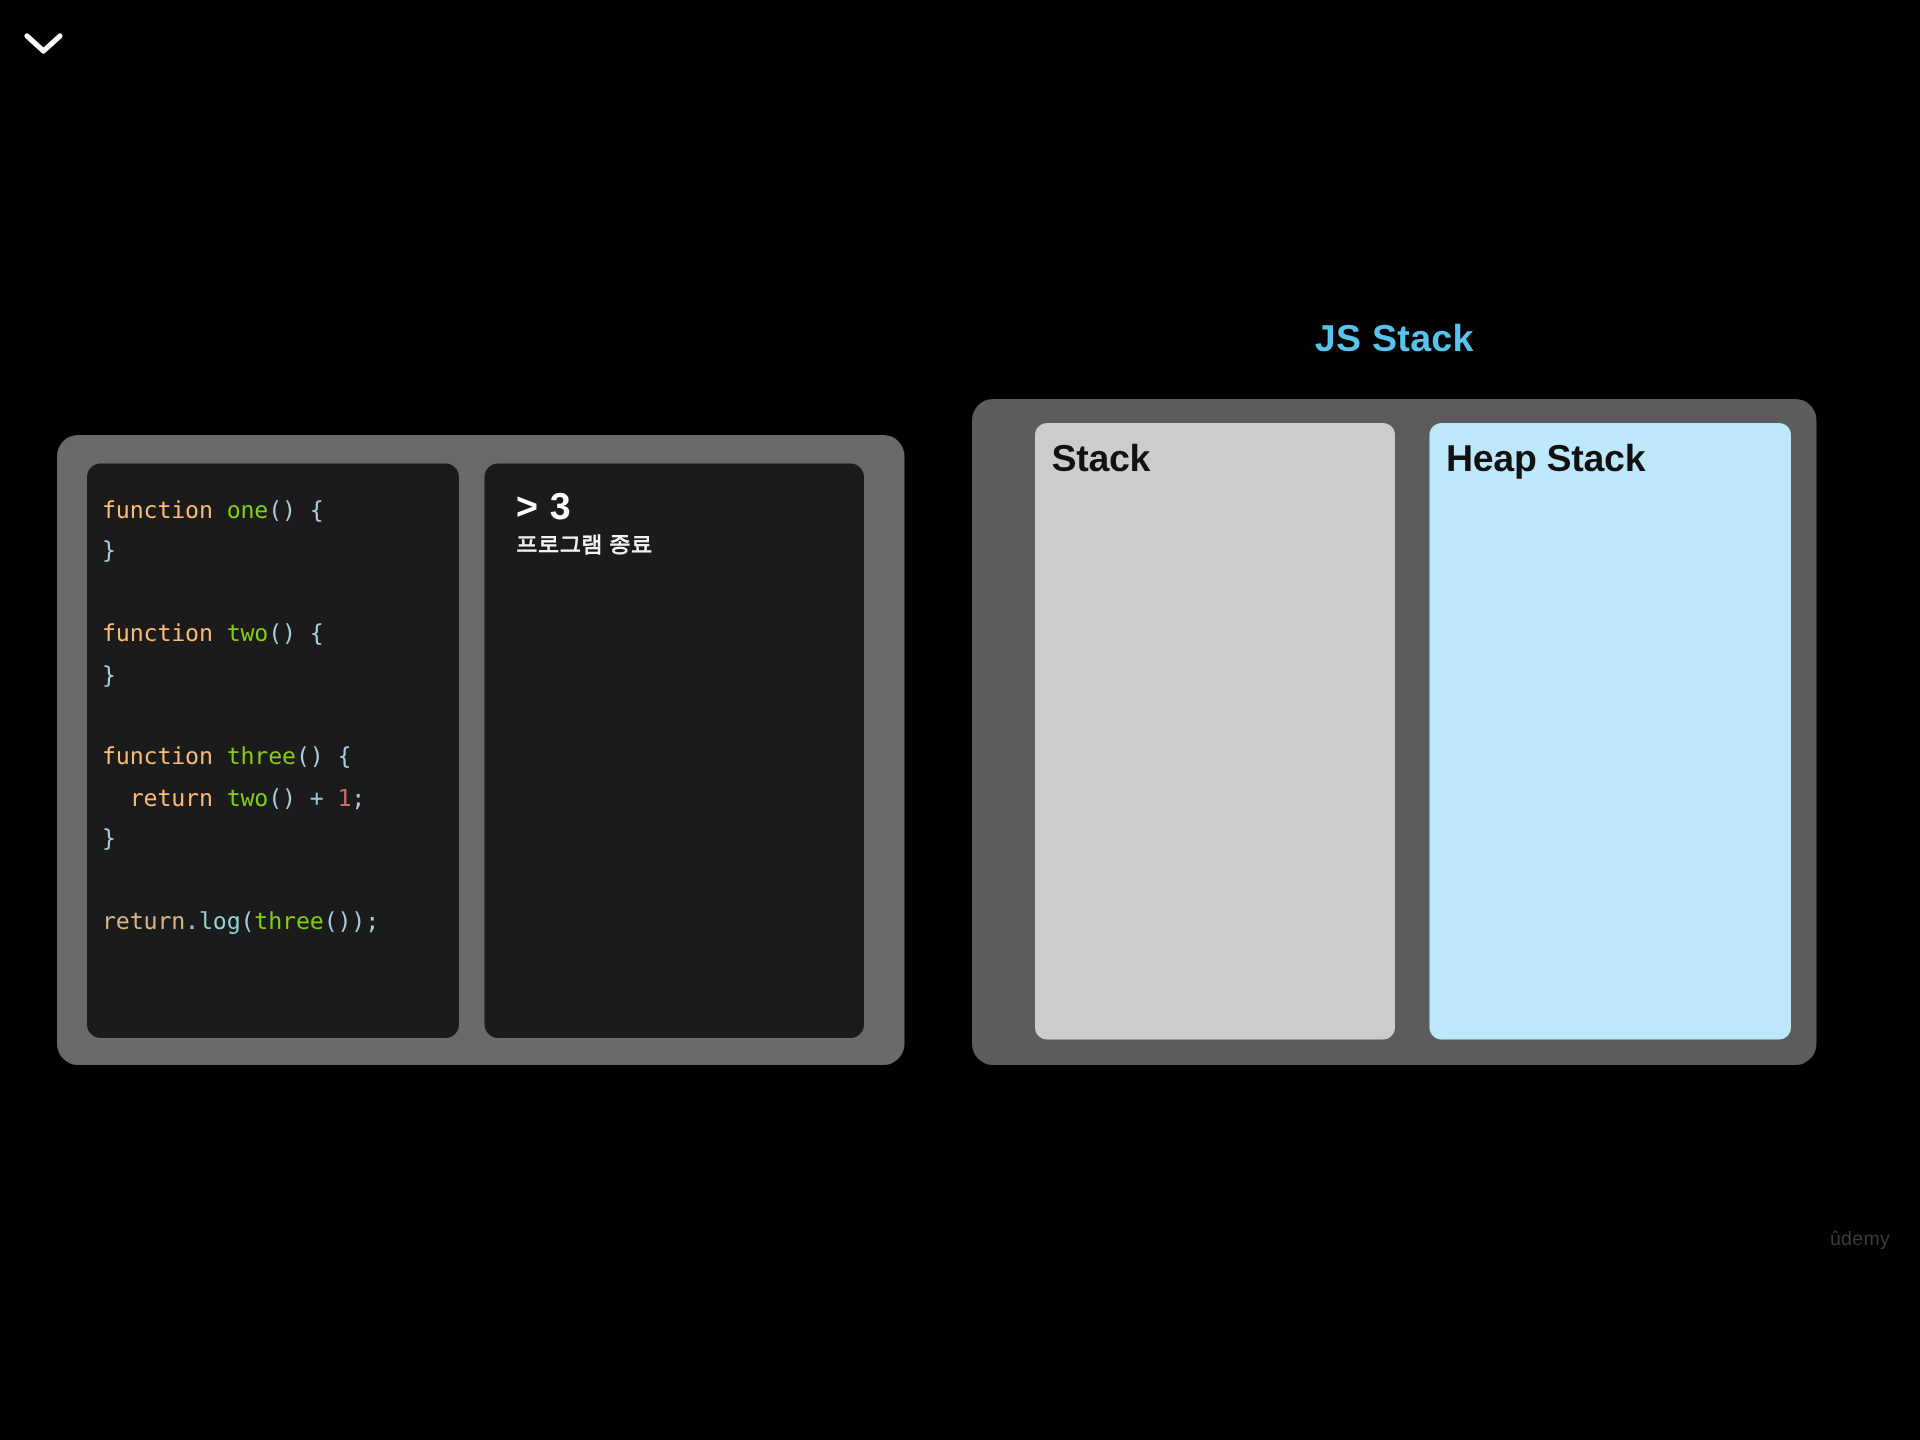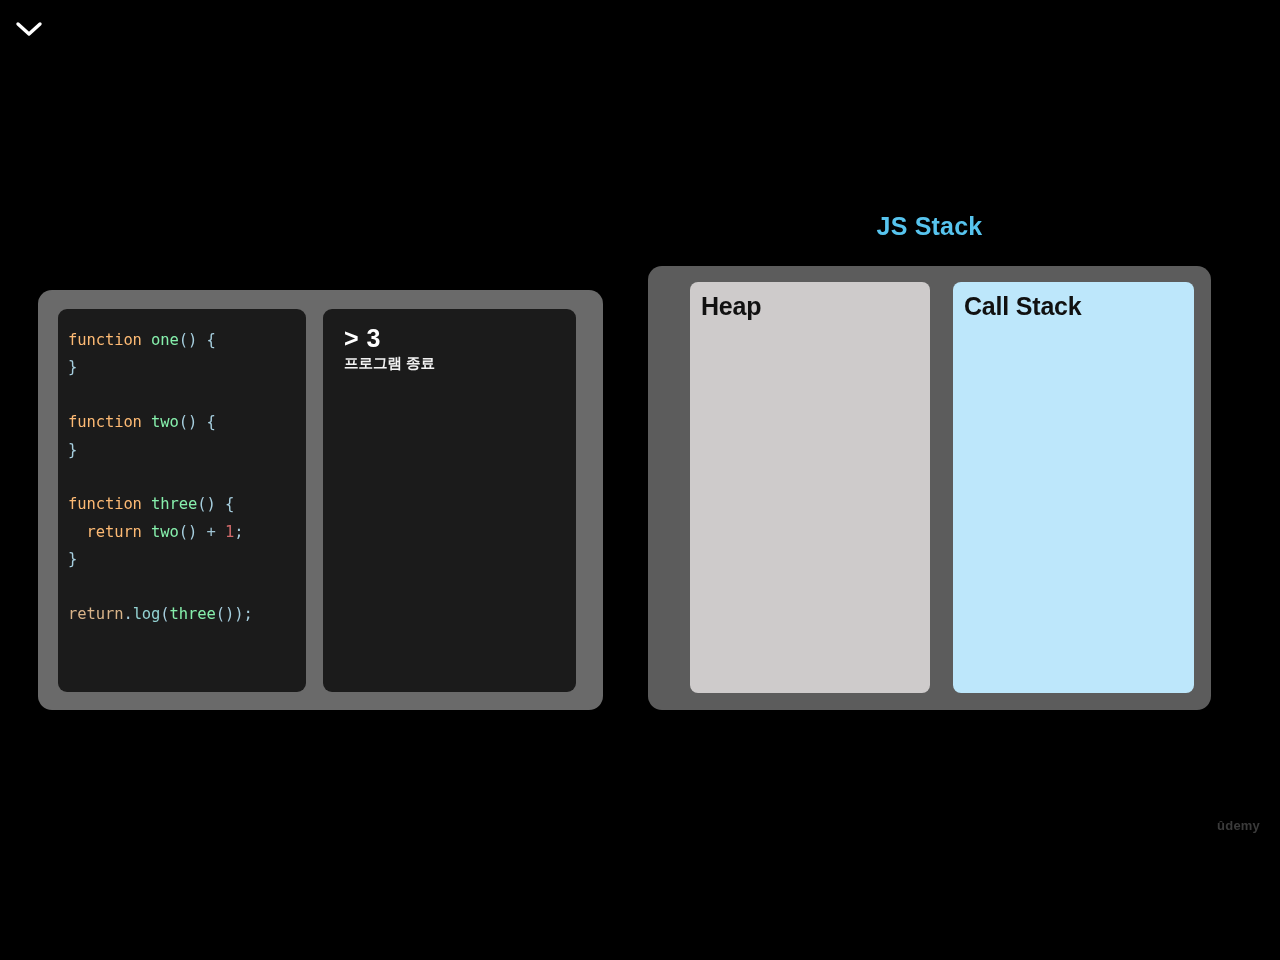--- a/index.html
+++ b/index.html
@@ -65,21 +65,21 @@
   .code-line {
     font-family: "DejaVu Sans Mono", monospace;
     font-size: 15.5px;
     line-height: 27.4px;
     white-space: pre;
     letter-spacing: -0.1px;
   }
   .code-line.blank { color: transparent; }
 
   .tok-kw      { color: #fdba74; }
-  .tok-fn      { color: #86efac; }
+  .tok-fn      { color: #84cc16; }
   .tok-punct   { color: #a6cede; }
   .tok-num     { color: #d06a6a; }
   .tok-obj     { color: #d9b489; }
   .tok-prop    { color: #93d2d2; text-align: center; }
   .tok-op      { color: #9fc4d4; }
 
   .console-out {
     color: #ffffff;
     font-family: "Liberation Sans", sans-serif;
     font-weight: bold;
@@ -143,21 +143,21 @@
     letter-spacing: -0.2px;
   }
 
   
   .watermark {
     position: absolute;
     right: 20px;
     bottom: 127px;
     color: #3b3b3b;
     font-size: 13px;
-    font-weight: bold;
+    font-weight: normal;
     letter-spacing: 0.2px;
   }
 </style>
 </head>
 <body>
 
 <div class="chevron-btn">
   <svg width="28" height="18" viewBox="0 0 28 18">
     <polyline points="3,4 14,14 25,4" fill="none" stroke="#ffffff" stroke-width="3.4" stroke-linecap="round" stroke-linejoin="round"></polyline>
   </svg>
@@ -186,22 +186,22 @@
     <div class="console-note">프로그램 종료</div>
   </div>
 
 </div>
 
 <div class="engine-title">JS Stack</div>
 
 <div class="engine-group">
 
   <div class="heap-panel">
-    <div class="panel-heading">Heap</div>
+    <div class="panel-heading">Stack</div>
   </div>
 
   <div class="stack-panel">
-    <div class="panel-heading">Call Stack</div>
+    <div class="panel-heading">Heap Stack</div>
   </div>
 
 </div>
 
 <div class="watermark">ûdemy</div>
 
 </body></html>

